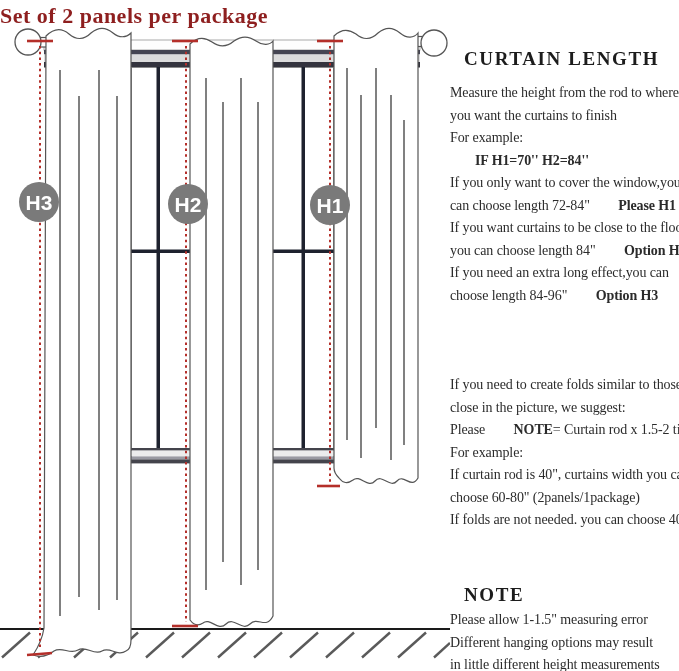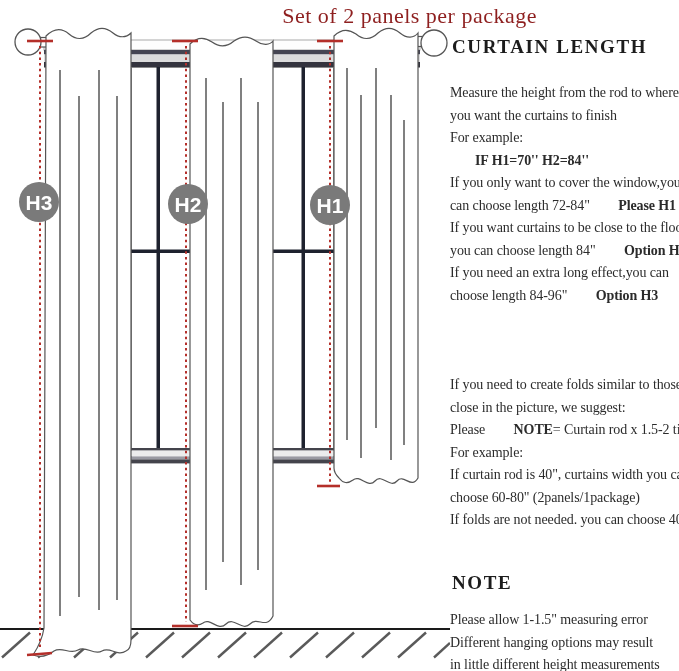--- a/index.html
+++ b/index.html
@@ -1,22 +1,22 @@
 <!DOCTYPE html>
 <html><head>
 <meta charset="utf-8">
 <style>
   html,body{margin:0;padding:0;background:#fff;}
   body{width:679px;height:671px;position:relative;overflow:hidden;
        font-family:"Liberation Serif",serif;color:#2b2b2b;}
-  .title{position:absolute;top:3px;left:0;width:537px;text-align:right;
-         font-size:22px;font-weight:normal;color:#8e1f1f;letter-spacing:.5px;}
+  .title{position:absolute;top:3px;left:0;width:537px;text-align:left;
+         font-size:22px;font-weight:bold;color:#8e1f1f;letter-spacing:.5px;}
   .diagram{position:absolute;top:0;left:0;}
   .col{position:absolute;left:450px;top:0;width:229px;height:671px;}
-  .col h2{position:absolute;left:2px;margin:0;font-size:19px;font-weight:bold;
+  .col h2{position:absolute;left:2px;margin:12px;font-size:19px;font-weight:bold;
           color:#1c1c1c;letter-spacing:1.6px;white-space:nowrap;}
   .lines{position:absolute;left:0;width:232px;}
   .ln{height:22.5px;line-height:22.5px;font-size:14px;white-space:nowrap;
       letter-spacing:-0.1px;}
   .b{font-weight:bold;margin-left:25px;}
 </style>
 </head>
 <body>
 
 <div class="title">Set of 2 panels per package</div>

